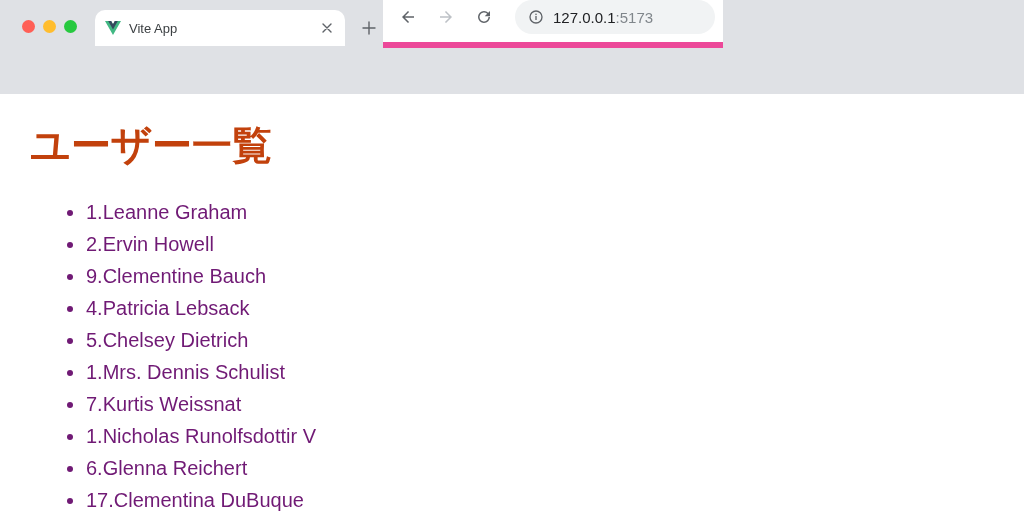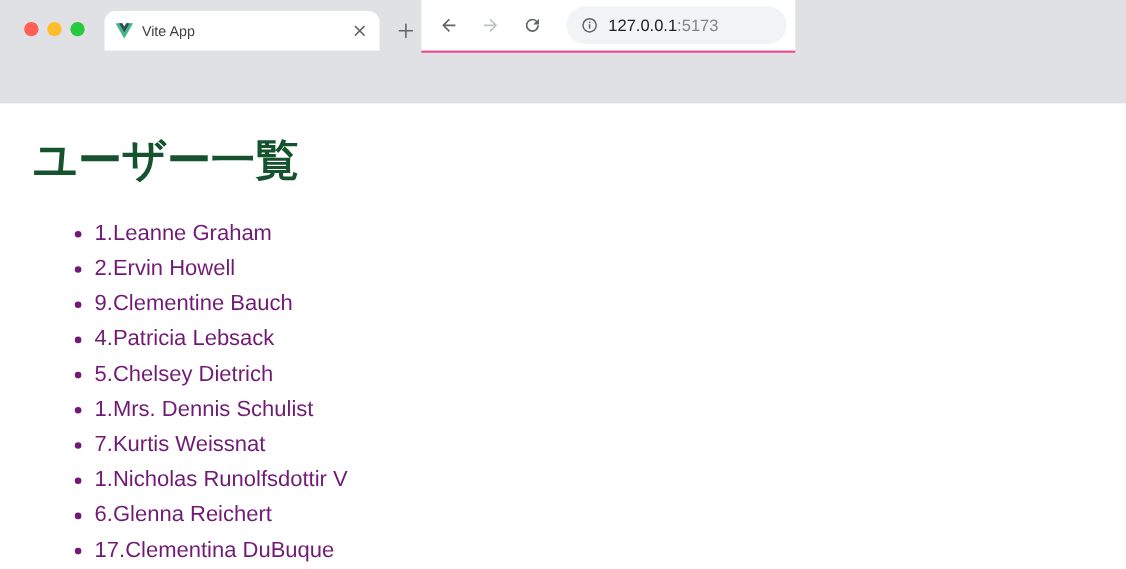--- a/index.html
+++ b/index.html
@@ -72,24 +72,24 @@
       font-size: 18px;
       margin-left: 10px;
       margin-bottom: 4px;
       border-radius: 50%;
       cursor: pointer;
     }
     .toolbar {
       background: #fff;
       height: 48px;
       display: flex;
-      align-items: center;
+      align-items: flex-start;
       padding: 0 8px;
       gap: 4px;
-      border-bottom: 2px solid #ec4899;
+      border-bottom: 6px solid #ec4899;
     }
     .nav-btn {
       width: 34px; height: 34px;
       display: flex; align-items: center; justify-content: center;
       color: #5f6368;
       border-radius: 50%;
       cursor: pointer;
     }
     .nav-btn.disabled { color: #bdc1c6; cursor: default; }
     .address-bar {
@@ -115,21 +115,21 @@
     }
     .url-port { color: #80868b; }
     .content {
       padding: 24px 30px;
     }
     .page-title {
       font-size: 40px;
       font-weight: 900;
       letter-spacing: 0;
       margin-bottom: 24px;
-      color: #14532d;
+      color: #c2410c;
     }
     .user-list {
       list-style: disc;
       padding-left: 56px;
     }
     .user-list li {
       font-size: 20px;
       line-height: 1.5;
       color: #701a75;
       margin-bottom: 2px;

